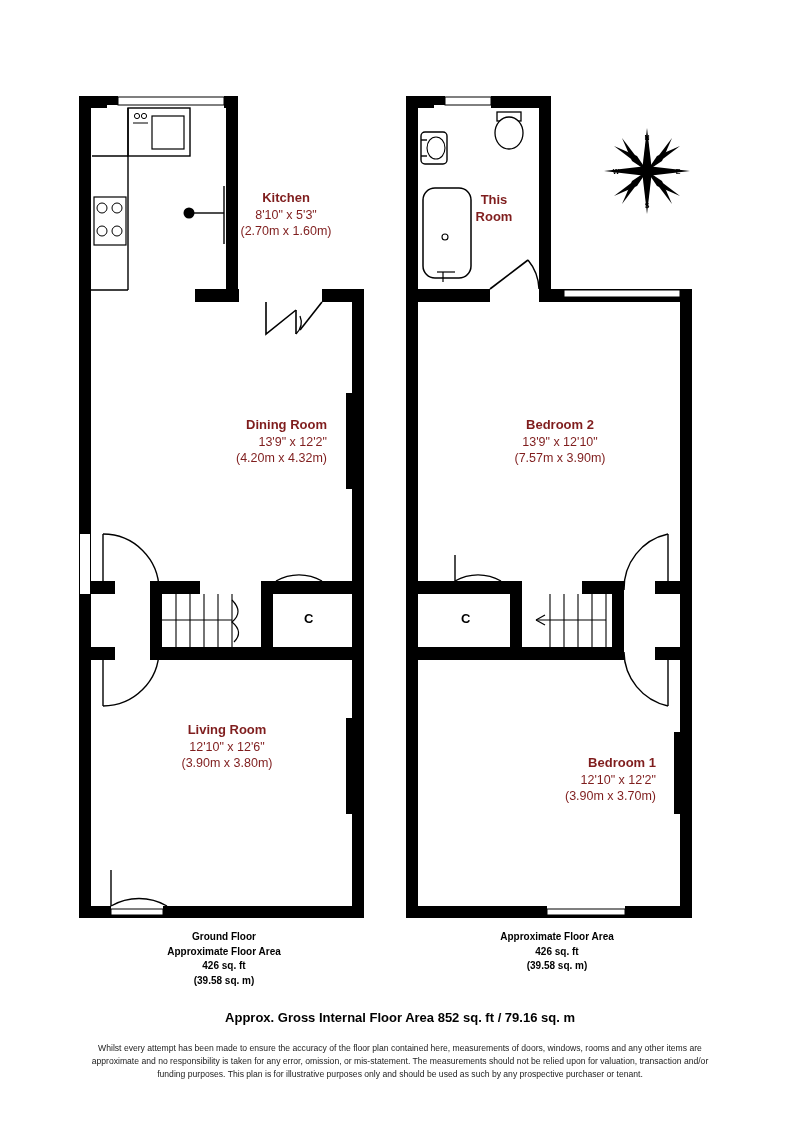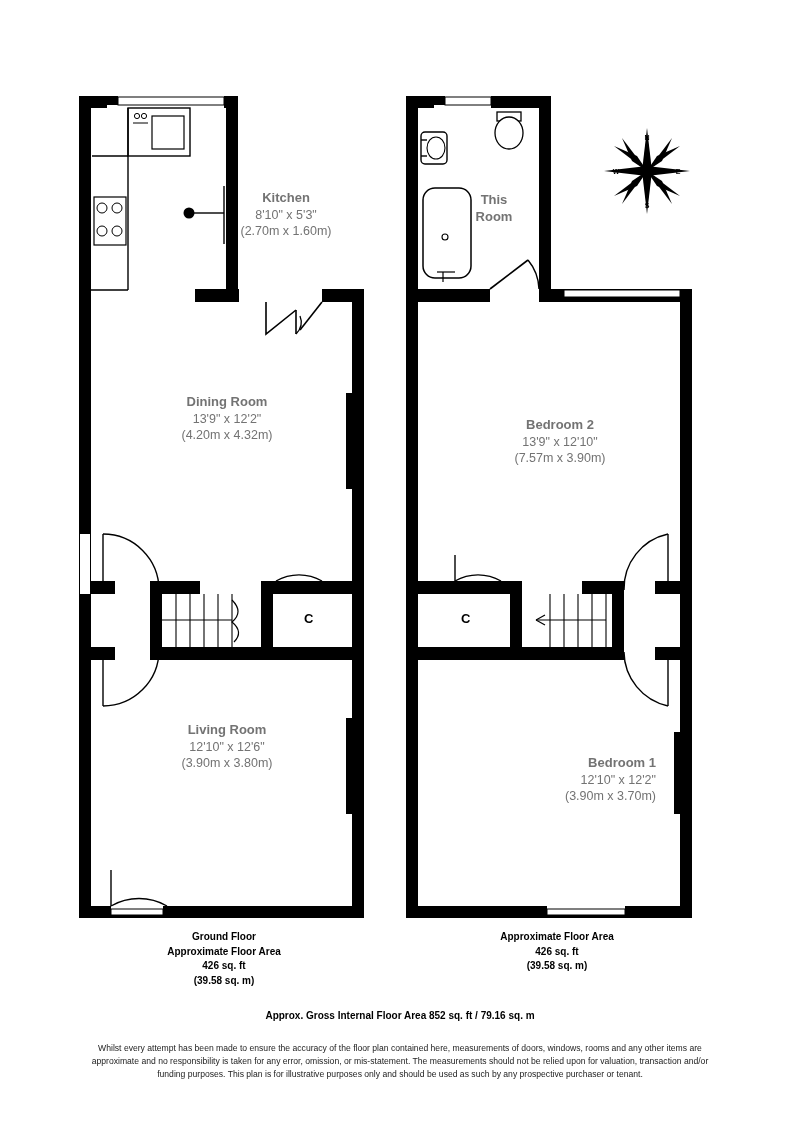--- a/index.html
+++ b/index.html
@@ -12,21 +12,21 @@
     position: relative;
     font-family: "Liberation Sans", sans-serif;
     color: #000;
     overflow: hidden;
   }
   .plan-root { position: absolute; inset: 0; }
   .room-label {
     position: absolute;
     text-align: center;
     line-height: 1.28;
-    color: #737373;
+    color: #7f1d1d;
   }
   .room-label .name {
     font-weight: bold;
     font-size: 13px;
     white-space: nowrap;
   }
   .room-label .dim {
     font-size: 12.5px;
     white-space: nowrap;
   }
@@ -42,21 +42,21 @@
     text-align: center;
     font-size: 10px;
     line-height: 1.45;
     font-weight: bold;
   }
   .footer-title {
     position: absolute;
     width: 100%;
     text-align: center;
     font-weight: bold;
-    font-size: 10px;
+    font-size: 13px;
   }
   .disclaimer {
     position: absolute;
     width: 620px;
     left: 90px;
     text-align: center;
     font-size: 8.6px;
     line-height: 1.5;
     color: #222;
     margin-top: 12px;
@@ -163,21 +163,21 @@
 
       <path d="M 232 600 Q 244 612 232 622 Q 244 632 234 642" fill="none" stroke="#000" stroke-width="1.2"></path>
     </svg>
 
     <div class="room-label" style="left:238px; top:190px; width:96px;">
       <div class="name">Kitchen</div>
       <div class="dim">8'10" x 5'3"</div>
       <div class="dim">(2.70m x 1.60m)</div>
     </div>
 
-    <div class="room-label" style="left:127px; top:394px; width:200px;">
+    <div class="room-label" style="left:127px; top:417px; width:200px;text-align:right;">
       <div class="name">Dining Room</div>
       <div class="dim">13'9" x 12'2"</div>
       <div class="dim">(4.20m x 4.32m)</div>
     </div>
 
     <div class="room-label" style="left:127px; top:722px; width:200px;">
       <div class="name">Living Room</div>
       <div class="dim">12'10" x 12'6"</div>
       <div class="dim">(3.90m x 3.80m)</div>
     </div>

